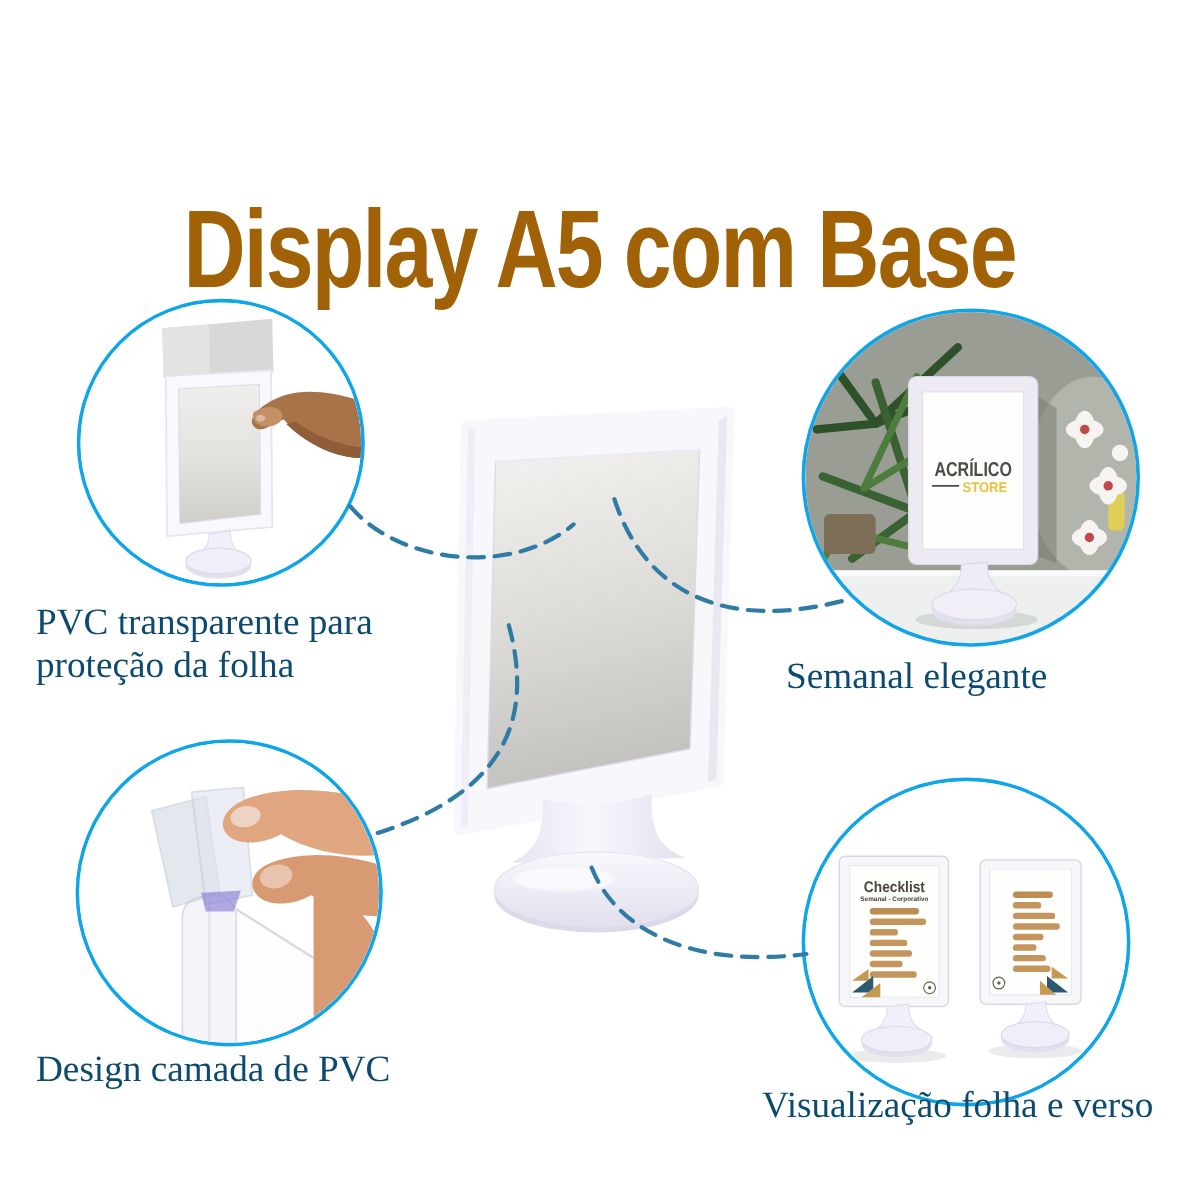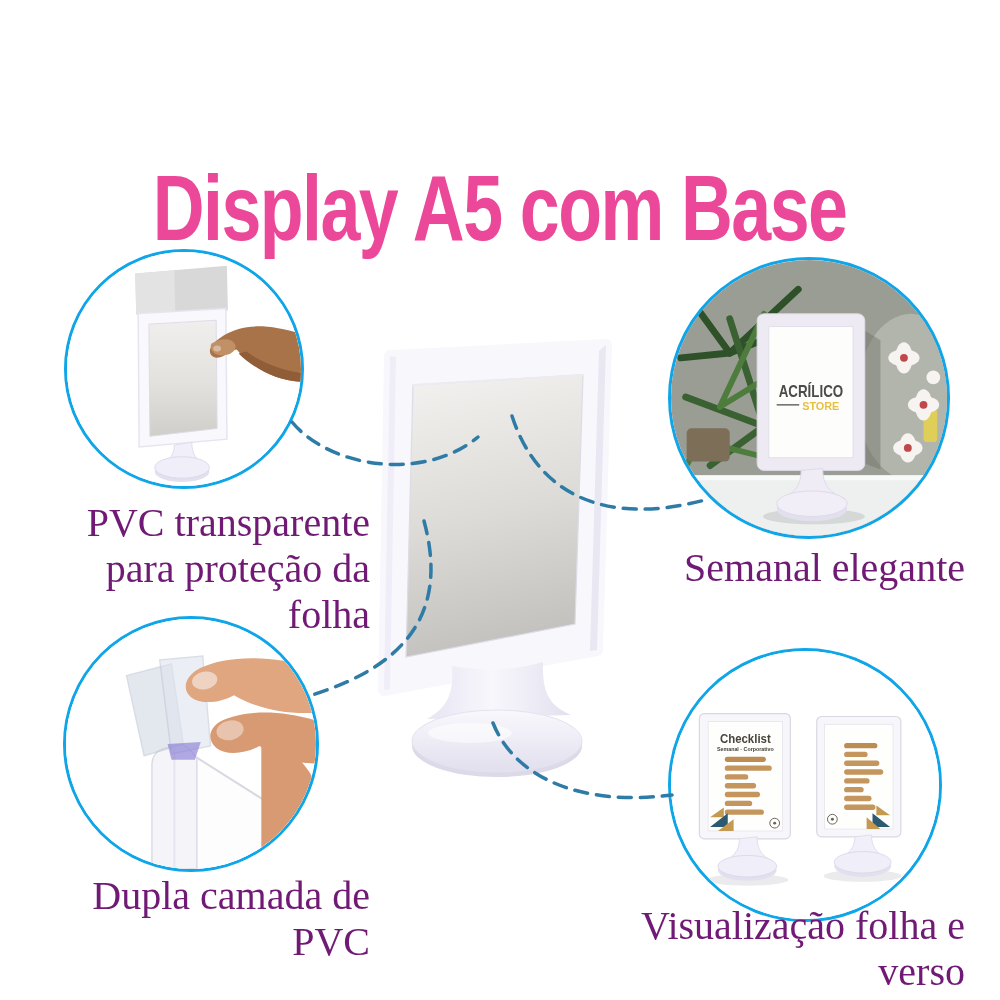--- a/index.html
+++ b/index.html
@@ -2,32 +2,32 @@
 <html><head>
 <meta charset="utf-8">
 <style>
   html,body{margin:0;padding:0;background:#fff;}
   .canvas{
     position:relative;width:1000px;height:1000px;background:#ffffff;
     font-family:"Liberation Sans",sans-serif;overflow:hidden;
   }
   .title{
     position:absolute;top:100px;left:0;width:1000px;text-align:center;
-    font-size:92px;font-weight:700;color:#ec4899;letter-spacing:-2px;line-height:1;
+    font-size:92px;font-weight:700;color:#a16207;letter-spacing:-2px;line-height:1;
     white-space:nowrap;
   }
   .title span{display:inline-block;transform:scaleX(0.78);transform-origin:center;}
   .circle{
     position:absolute;border-radius:50%;border:3px solid #0ea5e9;overflow:hidden;
     background:#fff;box-sizing:border-box;
   }
   .circle svg{display:block;width:100%;height:100%;}
   .caption{
-    position:absolute;font-family:"Liberation Serif",serif;font-size:40px;
-    color:#701a75;text-align:right;line-height:1.15;margin:0;
+    position:absolute;font-family:"Liberation Serif",serif;font-size:31px;
+    color:#0c4a6e;text-align:left;line-height:1.15;margin:0;
   }
   #c-tl{left:64px;top:249px;width:240px;height:240px;}
   #c-tr{left:668px;top:257px;width:282px;height:282px;}
   #c-bl{left:63px;top:616px;width:256px;height:256px;}
   #c-br{left:668px;top:648px;width:274px;height:274px;}
   #cap-pvc{left:30px;top:500px;width:340px;}
   #cap-design{left:655px;top:545px;width:310px;}
   #cap-dupla{left:30px;top:873px;width:340px;}
   #cap-verso{left:635px;top:903px;width:330px;}
   .overlay{position:absolute;left:0;top:0;pointer-events:none;}
@@ -212,21 +212,21 @@
         <circle cx="165" cy="172" r="1.5" fill="#6a625a"></circle>
         <path d="M 188 190 C 188 202 181 208 171 213 L 221 212 C 210 207 205 200 205 188 Z" fill="#f1eff9" stroke="#e0ddeb" stroke-width="1"></path>
         <ellipse cx="196" cy="220" rx="29" ry="11" fill="#e2dfee"></ellipse>
         <ellipse cx="196" cy="216" rx="29" ry="11" fill="#f0eef8" stroke="#ddd9e9" stroke-width="1"></ellipse>
       </g>
     </svg>
   </div>
 
   <p class="caption" id="cap-pvc">PVC transparente para proteção da folha</p>
   <p class="caption" id="cap-design">Semanal elegante</p>
-  <p class="caption" id="cap-dupla">Dupla camada de PVC</p>
+  <p class="caption" id="cap-dupla">Design camada de PVC</p>
   <p class="caption" id="cap-verso">Visualização folha e verso</p>
 
   <svg class="overlay" width="1000" height="1000" viewBox="0 0 1000 1000">
     <defs>
       <linearGradient id="mirrorGrad" x1="0" y1="0" x2="0.15" y2="1">
         <stop offset="0" stop-color="#f3f2f0"></stop>
           <stop offset="0.55" stop-color="#dcdbd7"></stop>
           <stop offset="1" stop-color="#c3c2be"></stop>
       </linearGradient>
       <linearGradient id="stemGrad" x1="0" y1="0" x2="1" y2="0">

